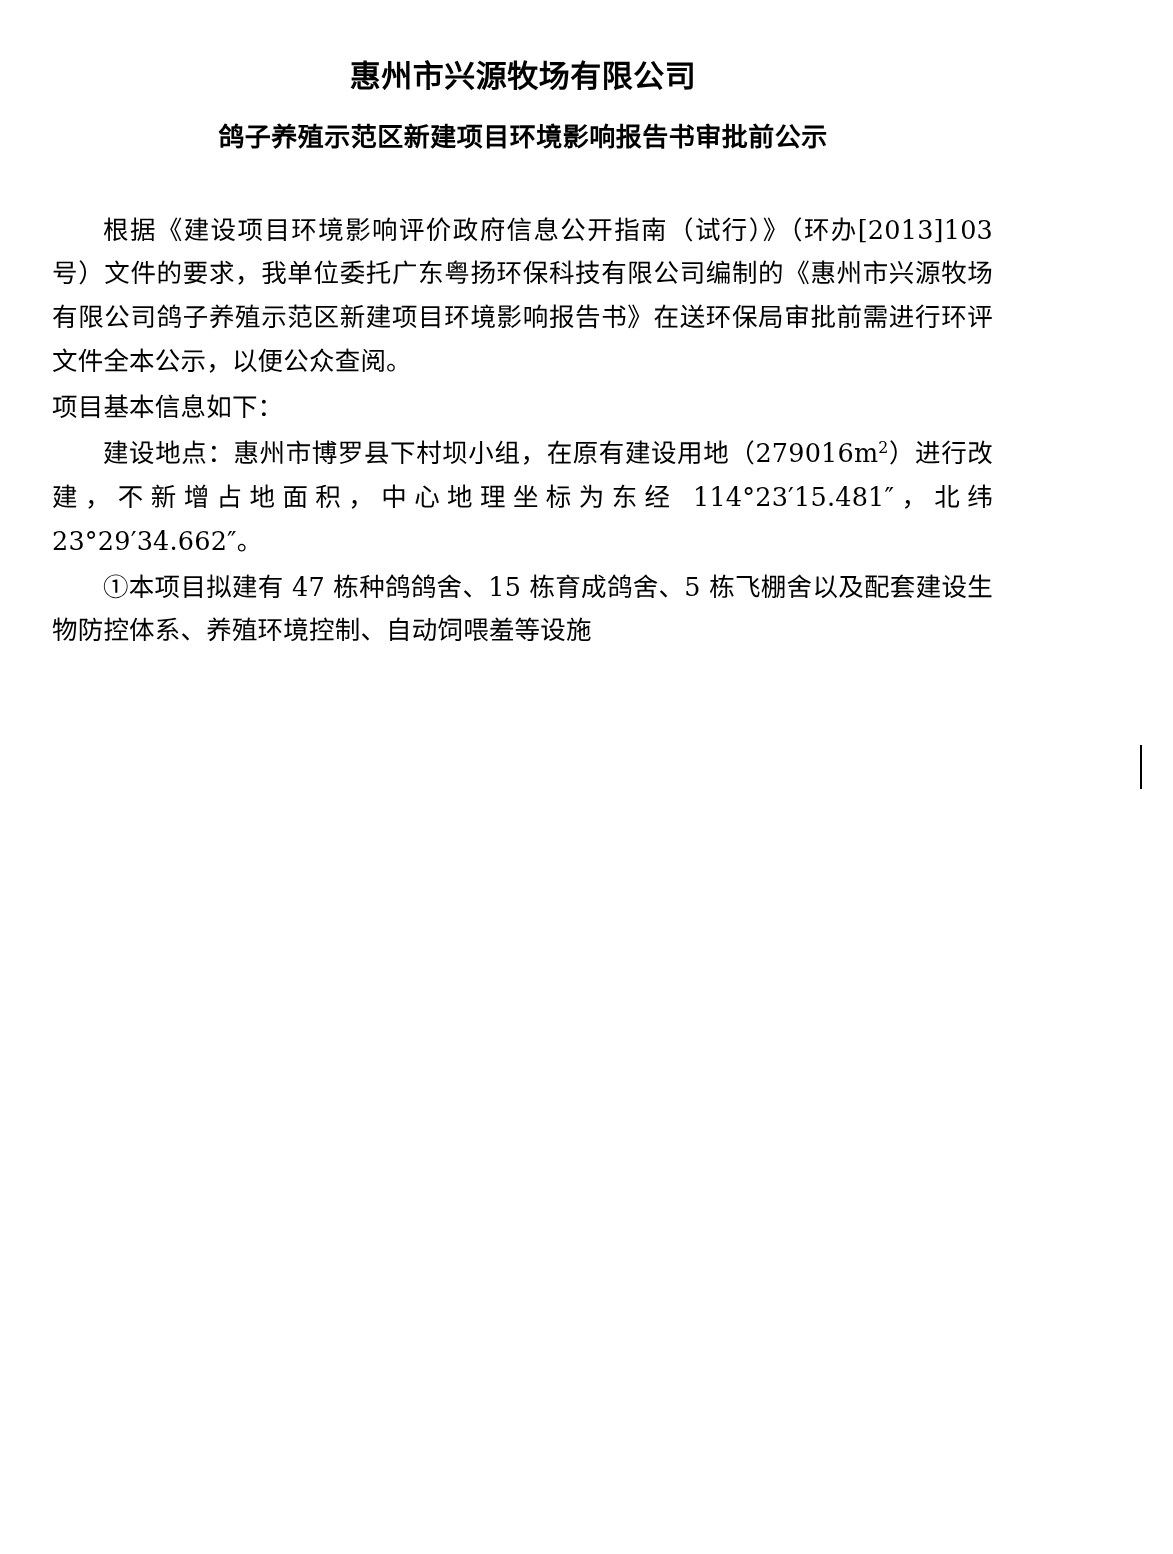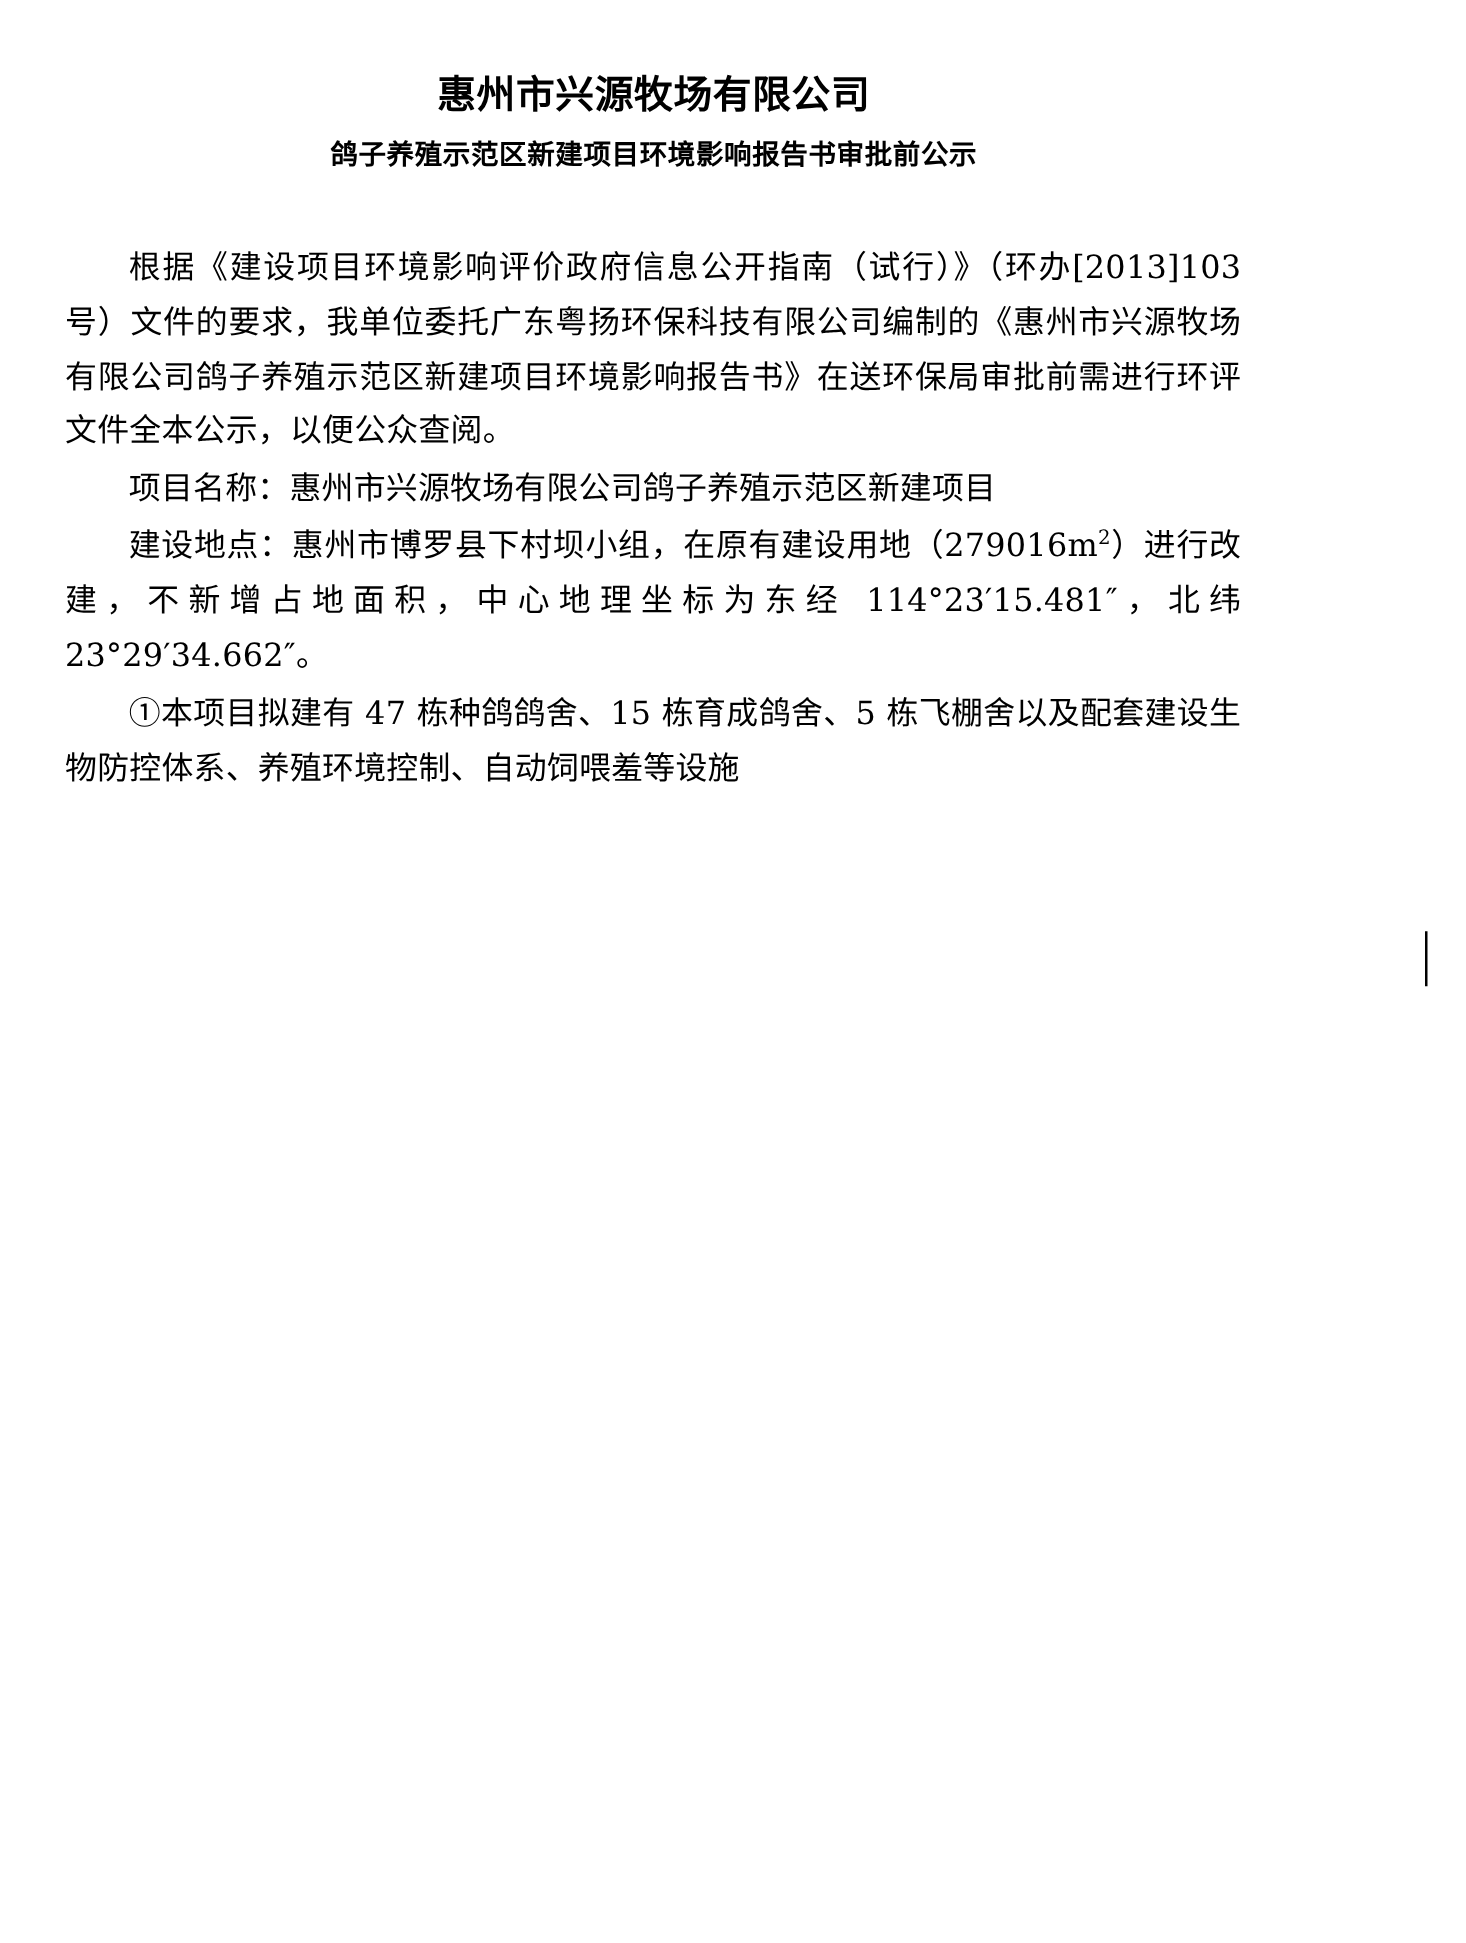--- a/index.html
+++ b/index.html
@@ -27,22 +27,22 @@
     margin-top: 14px;
   }
   .title-line {
     font-family: "DejaVu Sans", "Liberation Sans", sans-serif;
     font-weight: bold;
     font-size: 31px;
     line-height: 1.45;
     letter-spacing: 0.5px;
   }
   .title-line.second {
-    font-size: 22px;
-    margin-top: 10px;
+    font-size: 26px;
+    margin-top: 20px;
   }
   .body-block {
     margin-top: 52px;
   }
   p.para {
     font-size: 25.5px;
     line-height: 1.72;
     margin: 0 1px 2px 0;
     text-align: justify;
     text-justify: inter-ideograph;
@@ -78,22 +78,22 @@
 
   <div class="title-block">
     <div class="title-line">惠州市兴源牧场有限公司</div>
     <div class="title-line second">鸽子养殖示范区新建项目环境影响报告书审批前公示</div>
   </div>
 
   <div class="body-block">
 
     <p class="para indent2">根据《建设项目环境影响评价政府信息公开指南（试行）》（环办[2013]103号）文件的要求，我单位委托广东粤扬环保科技有限公司编制的《惠州市兴源牧场有限公司鸽子养殖示范区新建项目环境影响报告书》在送环保局审批前需进行环评文件全本公示，以便公众查阅。</p>
 
+    <p class="para noindent">项目基本信息如下：</p>
 
-    <p class="para item">项目名称：惠州市兴源牧场有限公司鸽子养殖示范区新建项目</p>
 
 
     <p class="para item"><span>建设地点：惠州市博罗县下村坝小组，在原有建设用地（279016m</span><span class="sup">2</span><span>）进行改建，不新增占地面积，中心地理坐标为东经 114°23′15.481″，北纬 23°29′34.662″。</span></p>
 
 
 
 
     <p class="para indent2">①本项目拟建有 47 栋种鸽鸽舍、15 栋育成鸽舍、5 栋飞棚舍以及配套建设生物防控体系、养殖环境控制、自动饲喂羞等设施</p>
 
   </div>

